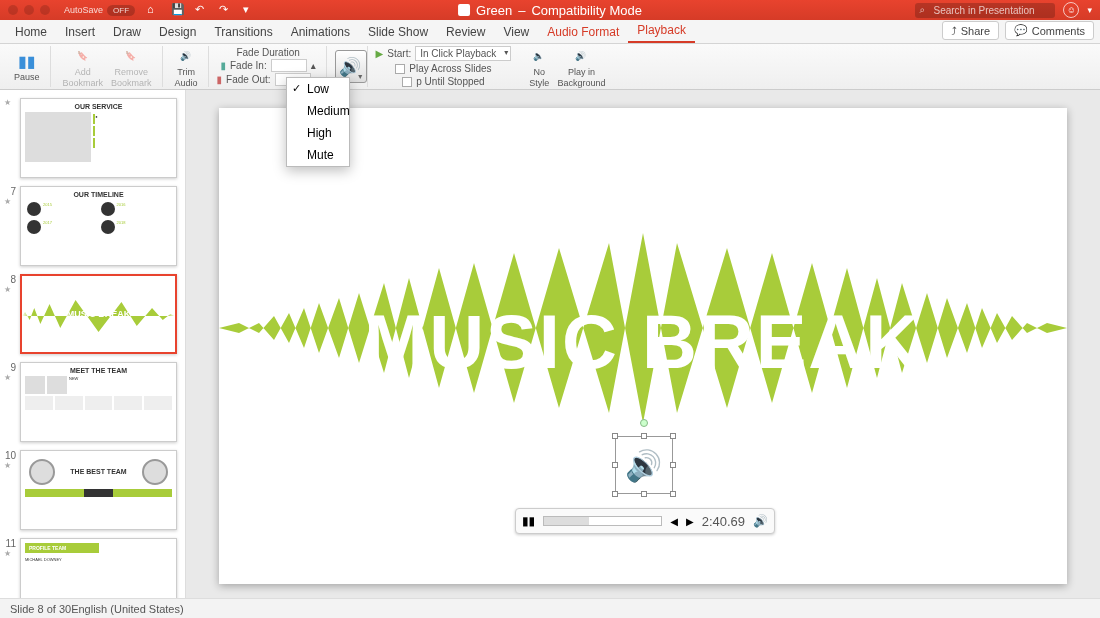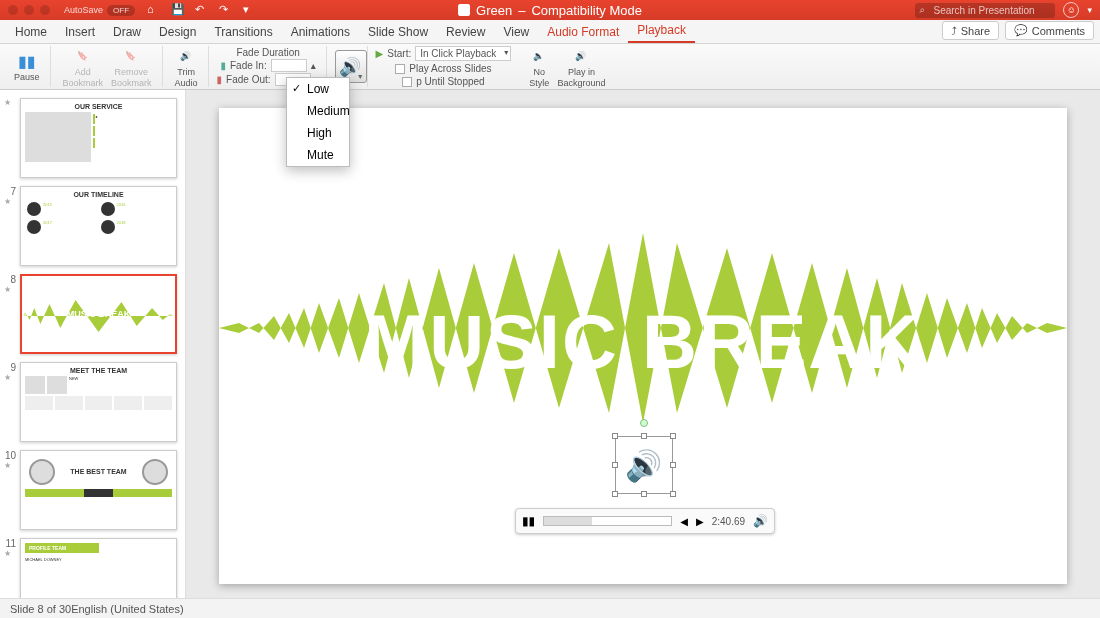--- a/index.html
+++ b/index.html
@@ -69,21 +69,21 @@
 .big-text { position: absolute; top: 190px; left: 0; right: 0; text-align: center; font-size: 76px; font-weight: 900; color: #fff; letter-spacing: 2px; }
 .audio-obj { position: absolute; top: 328px; left: 396px; width: 58px; height: 58px; border: 1px solid #999; display: flex; align-items: center; justify-content: center; background: rgba(255,255,255,0.9); }
 .audio-obj .handle { position: absolute; width: 6px; height: 6px; background: #fff; border: 1px solid #888; }
 .audio-obj .h1{top:-4px;left:-4px} .audio-obj .h2{top:-4px;right:-4px} .audio-obj .h3{bottom:-4px;left:-4px} .audio-obj .h4{bottom:-4px;right:-4px}
 .audio-obj .h5{top:-4px;left:50%;margin-left:-3px} .audio-obj .h6{bottom:-4px;left:50%;margin-left:-3px}
 .audio-obj .h7{left:-4px;top:50%;margin-top:-3px} .audio-obj .h8{right:-4px;top:50%;margin-top:-3px}
 .audio-obj .rotate{position:absolute;top:-18px;left:50%;margin-left:-4px;width:8px;height:8px;border:1px solid #8b8;border-radius:50%;background:#cfc}
 .player { position: absolute; top: 400px; left: 296px; width: 260px; height: 26px; background: #fafafa; border: 1px solid #ccc; border-radius: 4px; display: flex; align-items: center; padding: 0 6px; gap: 8px; box-shadow: 0 1px 3px rgba(0,0,0,0.2); }
 .player .prog { flex: 1; height: 10px; background: #fff; border: 1px solid #bbb; position: relative; }
 .player .prog .fill { position: absolute; left: 0; top: 0; bottom: 0; width: 38%; background: #ddd; }
-.player .time { font-size: 10px; color: #555; }
+.player .time { font-size: 13px; color: #555; }
 
 
 .status { height: 20px; background: #f3f3f3; border-top: 1px solid #ddd; display: flex; align-items: center; padding: 0 10px; font-size: 11px; color: #555; }
 .status .right { margin-left: auto; display: flex; align-items: center; gap: 10px; }
 .status .vbtn { width: 16px; height: 14px; border: 1px solid #bbb; background: #fff; }
 .zoom-slider { width: 70px; height: 3px; background: #ccc; position: relative; }
 .zoom-slider .thumb { position: absolute; top: -3px; left: 60%; width: 6px; height: 9px; background: #888; }
 
 svg { display: block; }
 </style>

